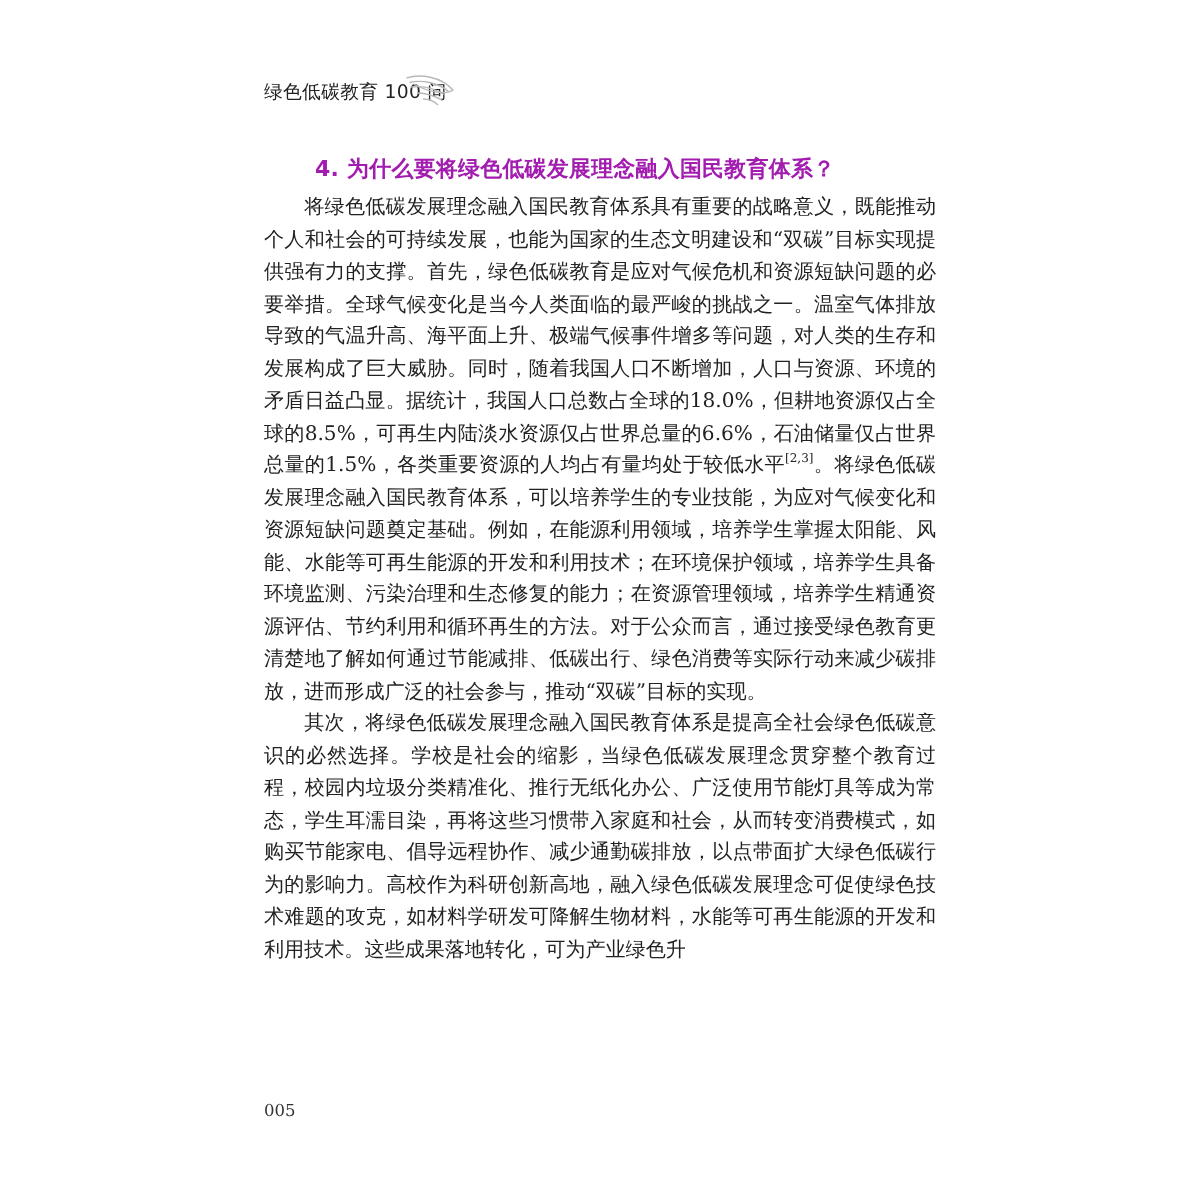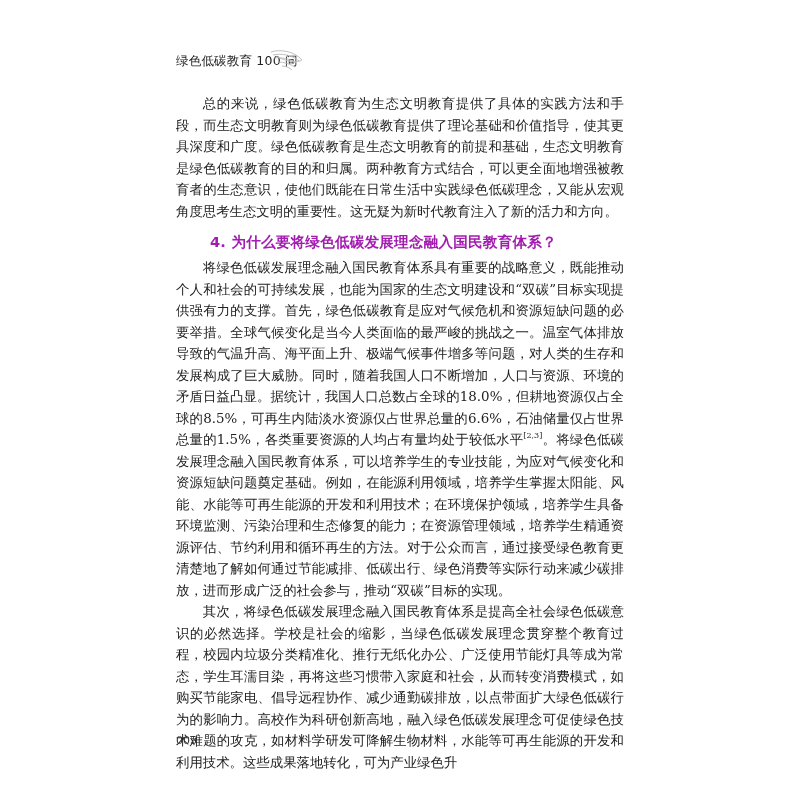--- a/index.html
+++ b/index.html
@@ -41,19 +41,18 @@
   <g fill="none" stroke="#b8b8b8" stroke-width="0.9">
     <path d="M3 4 C12 1, 26 3, 34 12 C30 15, 18 14, 8 8"></path>
     <path d="M5 7 C13 5, 24 7, 31 13"></path>
     <path d="M6 10 C14 9, 22 11, 28 15"></path>
     <path d="M10 14 C16 14, 22 16, 27 19"></path>
     <path d="M14 18 C18 18, 22 20, 24 22"></path>
   </g>
 </svg>
 
 <div class="content">
-  <p>总的来说，绿色低碳教育为生态文明教育提供了具体的实践方法和手段，而生态文明教育则为绿色低碳教育提供了理论基础和价值指导，使其更具深度和广度。绿色低碳教育是生态文明教育的前提和基础，生态文明教育是绿色低碳教育的目的和归属。两种教育方式结合，可以更全面地增强被教育者的生态意识，使他们既能在日常生活中实践绿色低碳理念，又能从宏观角度思考生态文明的重要性。这无疑为新时代教育注入了新的活力和方向。</p>
   <div class="heading">4. 为什么要将绿色低碳发展理念融入国民教育体系？</div>
   <p><span>将绿色低碳发展理念融入国民教育体系具有重要的战略意义，既能推动个人和社会的可持续发展，也能为国家的生态文明建设和“双碳”目标实现提供强有力的支撑。首先，绿色低碳教育是应对气候危机和资源短缺问题的必要举措。全球气候变化是当今人类面临的最严峻的挑战之一。温室气体排放导致的气温升高、海平面上升、极端气候事件增多等问题，对人类的生存和发展构成了巨大威胁。同时，随着我国人口不断增加，人口与资源、环境的矛盾日益凸显。据统计，我国人口总数占全球的18.0%，但耕地资源仅占全球的8.5%，可再生内陆淡水资源仅占世界总量的6.6%，石油储量仅占世界总量的1.5%，各类重要资源的人均占有量均处于较低水平</span><sup>[2,3]</sup><span>。将绿色低碳发展理念融入国民教育体系，可以培养学生的专业技能，为应对气候变化和资源短缺问题奠定基础。例如，在能源利用领域，培养学生掌握太阳能、风能、水能等可再生能源的开发和利用技术；在环境保护领域，培养学生具备环境监测、污染治理和生态修复的能力；在资源管理领域，培养学生精通资源评估、节约利用和循环再生的方法。对于公众而言，通过接受绿色教育更清楚地了解如何通过节能减排、低碳出行、绿色消费等实际行动来减少碳排放，进而形成广泛的社会参与，推动“双碳”目标的实现。</span></p>
   <p>其次，将绿色低碳发展理念融入国民教育体系是提高全社会绿色低碳意识的必然选择。学校是社会的缩影，当绿色低碳发展理念贯穿整个教育过程，校园内垃圾分类精准化、推行无纸化办公、广泛使用节能灯具等成为常态，学生耳濡目染，再将这些习惯带入家庭和社会，从而转变消费模式，如购买节能家电、倡导远程协作、减少通勤碳排放，以点带面扩大绿色低碳行为的影响力。高校作为科研创新高地，融入绿色低碳发展理念可促使绿色技术难题的攻克，如材料学研发可降解生物材料，水能等可再生能源的开发和利用技术。这些成果落地转化，可为产业绿色升</p>
 </div>
 
 <div class="folio">005</div>
 
 </body></html>

